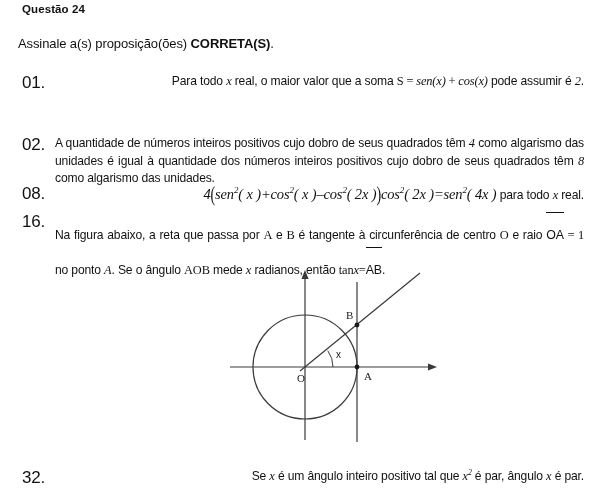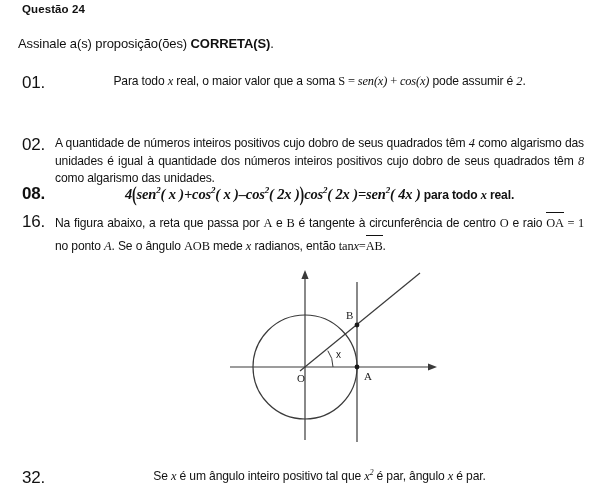--- a/index.html
+++ b/index.html
@@ -51,21 +51,21 @@
     top: 0;
     width: 30px;
     text-align: left;
     font-size: 17px;
   }
   .item .body {
     margin-left: 37px;
     text-align: justify;
     line-height: 1.42;
   }
-  .item .body.nojust { text-align: center; }
+  .item .body.nojust { text-align: right; }
 
   
   .m {
     font-family: "Liberation Serif", serif;
     font-style: italic;
     font-size: 12.4px;
   }
   .mr {
     font-family: "Liberation Serif", serif;
     font-style: normal;
@@ -83,24 +83,24 @@
   }
   .paren {
     font-family: "Liberation Serif", serif;
     font-style: normal;
     display: inline-block;
     transform: scaleY(1.45);
     transform-origin: center;
     font-size: 14px;
   }
   .ovl {
-    font-family: Liberation Serif, serif;
+    font-family: Liberation Sans, sans-serif;
     font-style: normal;
     border-top: 1px solid #111;
-    padding-top: 4px;
+    padding-top: 16px;
     display: inline-block;
     line-height: 1.0;
   }
 
   .figure {
     position: absolute;
     left: 230px;
     top: 262px;
     width: 230px;
     height: 180px;
@@ -126,21 +126,21 @@
   </div>
 
   <div class="item" style="top:95px;margin-top:40px;">
     <span class="num">02.</span>
     <div class="body">
       <span>A quantidade de números inteiros positivos cujo dobro de seus quadrados têm </span><span class="m">4</span><span> como algarismo das unidades é igual à quantidade dos números inteiros positivos cujo dobro de seus quadrados têm </span><span class="m">8</span><span> como algarismo das unidades.</span>
     </div>
   </div>
 
 
-  <div class="item" style="top:184px;font-weight:bold;">
+  <div class="item" style="top:184px;">
     <span class="num">08.</span>
     <div class="body nojust">
       <span class="mbig"><span>4</span><span class="paren">(</span><span>sen</span><sup class="ex">2</sup><span>( x )</span><span>+</span><span>cos</span><sup class="ex">2</sup><span>( x )</span><span>–</span><span>cos</span><sup class="ex">2</sup><span>( 2x )</span><span class="paren">)</span><span>cos</span><sup class="ex">2</sup><span>( 2x )</span><span>=</span><span>sen</span><sup class="ex">2</sup><span>( 4x )</span></span><span> para todo </span><span class="m">x</span><span> real.</span>
     </div>
   </div>
 
   <div class="item" style="top:212px;">
     <span class="num">16.</span>
     <div class="body" style="line-height:1.75;">
       <span>Na figura abaixo, a reta que passa por </span><span class="mr">A</span><span> e </span><span class="mr">B</span><span> é tangente à circunferência de centro </span><span class="mr">O</span><span> e raio </span><span class="ovl mr">OA</span><span class="mr"> = </span><span class="mr">1</span><span> no ponto </span><span class="m">A</span><span>. Se o ângulo </span><span class="mr">AOB</span><span> mede </span><span class="m">x</span><span> radianos, então </span><span class="mr">tan</span><span class="m">x</span><span class="mr">=</span><span class="ovl mr">AB</span><span>.</span>

